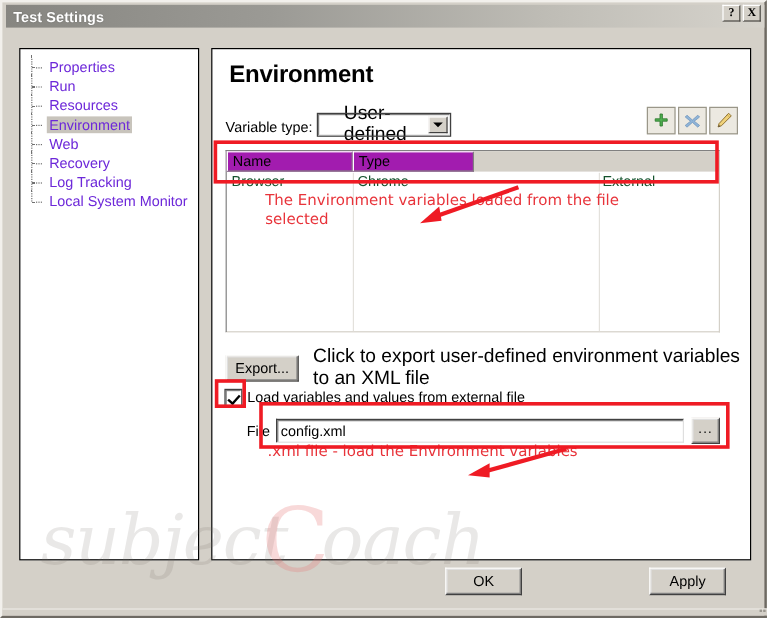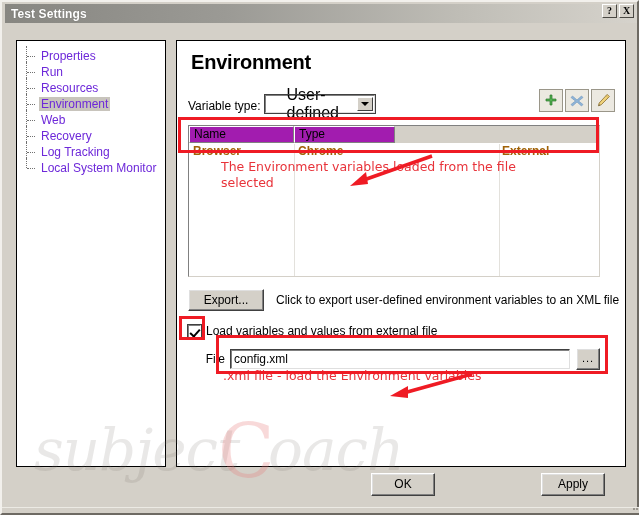--- a/index.html
+++ b/index.html
@@ -225,26 +225,25 @@
   .gh.c0 { width: 105px; }
   .gh.c1 { width: 204px; }
   .gh.c2 { width: 101px; }
   .grid-row {
     display: flex;
     height: 16px;
     align-items: center;
   }
   .gc {
     font-size: 12px;
-    color: #a16207;
+    color: #14532d;
     padding-left: 4px;
     line-height: 15px;
     overflow: hidden;
     white-space: nowrap;
-    font-weight: bold;
   }
   .gc.c0 { width: 105px; }
   .gc.c1 { width: 204px; }
   .gc.c2 { width: 101px; }
   .grid-col-line {
     position: absolute;
     top: 18px; bottom: 0;
     width: 1px;
     background: #e3e1dc;
   }
@@ -278,21 +277,21 @@
     color: #000;
     text-align: center;
     cursor: default;
     font-family: Liberation Sans, sans-serif;
   }
   .export-btn {
     width: 76px; height: 22px;
     line-height: 20px;
   }
   .export-help {
-    font-size: 12px;
+    font-size: 16px;
     color: #000;
     margin-left: 12px;
   }
 
   
   .check-row {
     position: absolute;
     left: 11px; top: 283px;
     display: flex;
     align-items: center;

